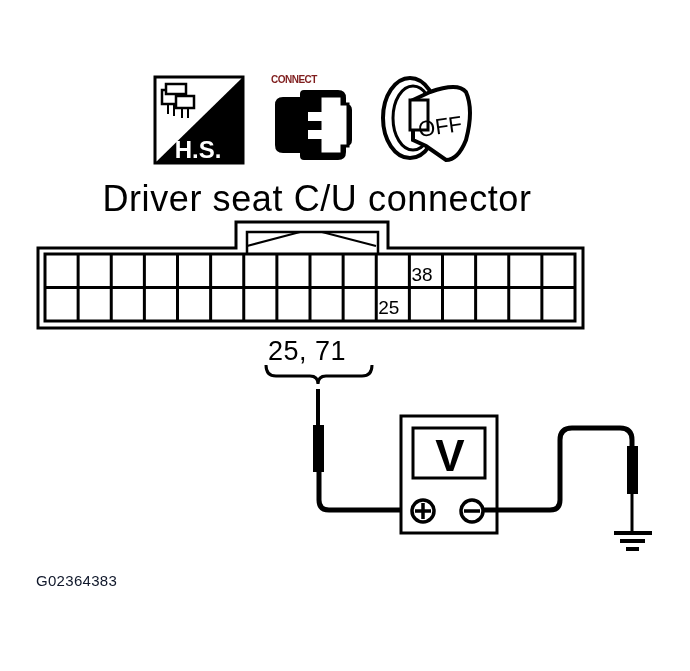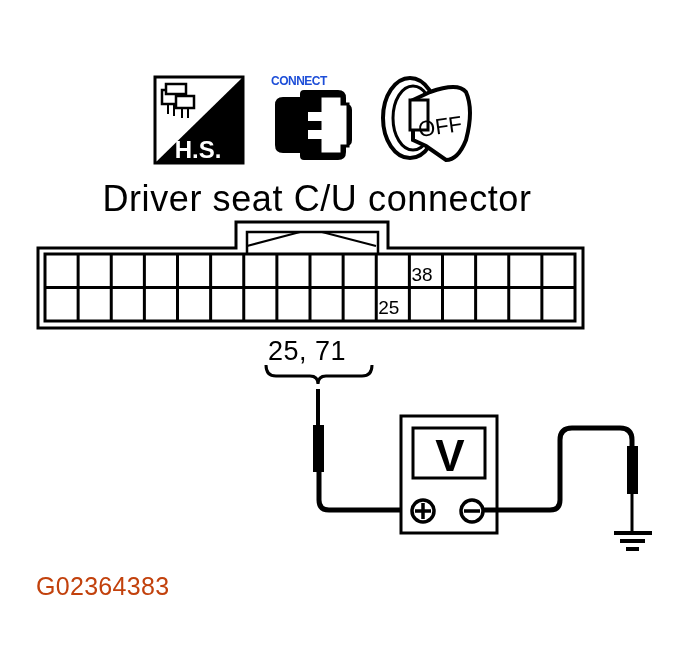--- a/index.html
+++ b/index.html
@@ -1,21 +1,21 @@
 <!DOCTYPE html>
 <html><head>
 <meta charset="utf-8">
 <style>
   html, body { margin: 0; padding: 0; background: #ffffff; }
   body { width: 690px; height: 671px; position: relative; overflow: hidden; font-family: "Liberation Sans", sans-serif; }
   .abs { position: absolute; }
   #title { left: 0; width: 634px; top: 178px; text-align: center; font-size: 36px; color: #000; letter-spacing: 0.6px; }
   #pin-label { left: 268px; top: 336px; font-size: 27px; color: #000; letter-spacing: 0.5px; }
-  #figure-id { left: 36px; top: 572px; font-size: 25px; color: #c2410c; letter-spacing: 0.3px; }
-  #connect-label { left: 271px; top: 74px; font-size: 12px; font-weight: bold; color: #1d4ed8; letter-spacing: -0.5px; }
+  #figure-id { left: 36px; top: 572px; font-size: 15px; color: #0f172a; letter-spacing: 0.3px; }
+  #connect-label { left: 271px; top: 74px; font-size: 10px; font-weight: bold; color: #7f1d1d; letter-spacing: -0.5px; }
   .pin-num { font-family: "Liberation Sans", sans-serif; font-size: 19px; fill: #000; }
   svg { position: absolute; left: 0; top: 0; }
 </style>
 </head>
 <body>
 
 <svg width="690" height="671" viewBox="0 0 690 671">
 
   <g>
     <rect x="155" y="77" width="88" height="86" fill="#fff" stroke="#000" stroke-width="3"></rect>

